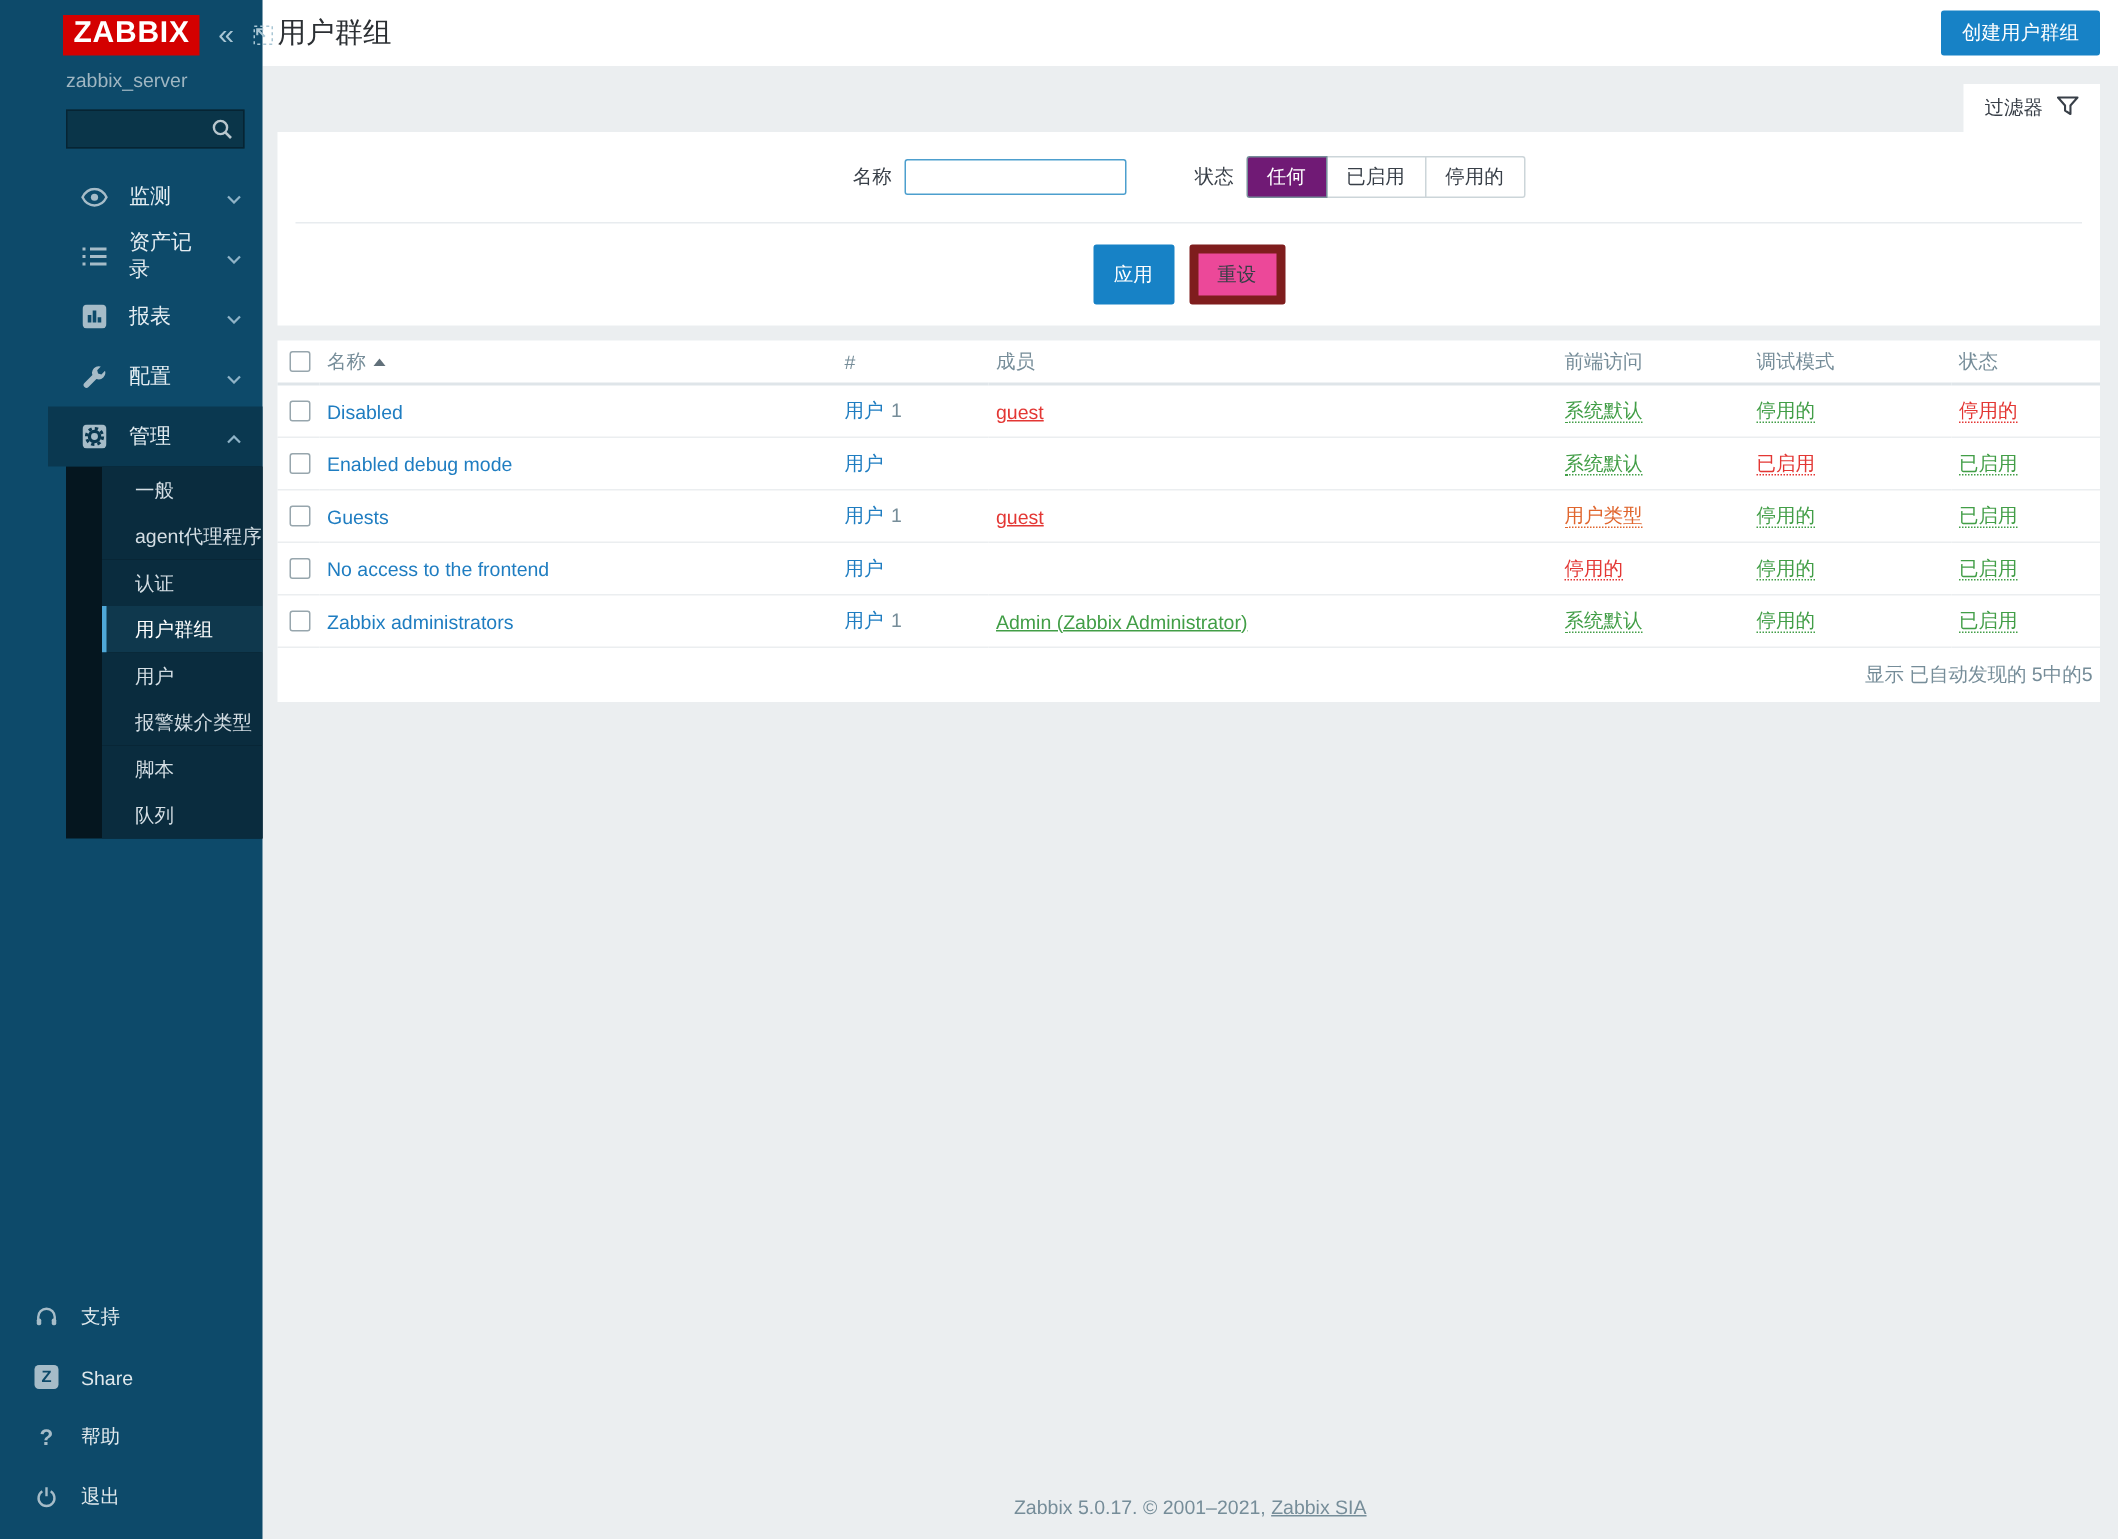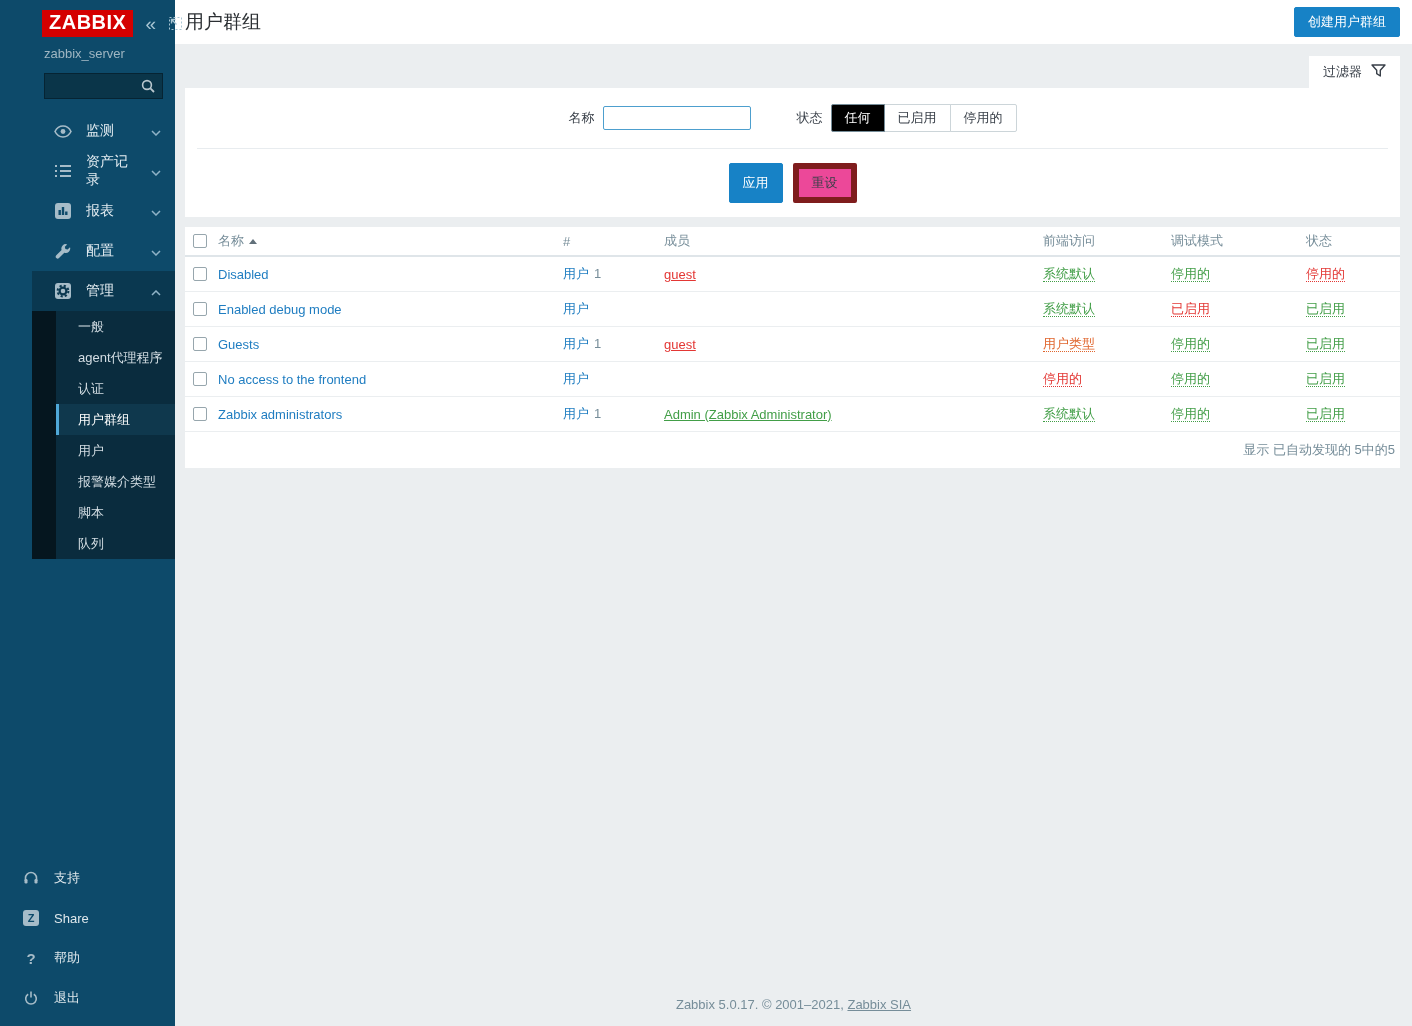--- a/index.html
+++ b/index.html
@@ -33,21 +33,21 @@
     font-size: 14px; color: #e4edf2; cursor: pointer;
   }
   .nav-item .chev { margin-left: auto; }
   .nav-item.selected { background: #0a3850; }
   .icon-cell { width: 18px; display: flex; justify-content: center; align-items: center; }
   .icon-square {
     width: 16px; height: 16px; background: #a6bcc8; border-radius: 3px;
     display: flex; align-items: center; justify-content: center;
     color: #0d4a6a; font-size: 11px; font-weight: bold; line-height: 1;
   }
-  .submenu { background: #05161f; }
+  .submenu { background: #05161f; margin-left: 12px; }
   .submenu-item {
     margin-left: 24px; background: #0a2c3e; height: 31px;
     display: flex; align-items: center; padding-left: 22px;
     font-size: 13px; color: #d4dee4; cursor: pointer;
   }
   .submenu-item.active { background: #0f384d; border-left: 3px solid #4fa8d8; padding-left: 19px; color: #fff; }
   .sidebar-bottom { position: absolute; bottom: 8px; left: 0; right: 0; }
   .bottom-item {
     display: flex; align-items: center; height: 40px; padding: 0 14px 0 22px; gap: 14px;
     font-size: 13px; color: #dfe8ec; cursor: pointer;
@@ -73,21 +73,21 @@
   .field-label { color: #383f48; font-size: 13px; }
   .name-input { width: 148px; height: 24px; border: 1px solid #4d9fce; border-radius: 2px; padding: 0 6px; font-size: 13px; font-family: inherit; outline: none; }
   .status-label { margin-left: 38px; }
   .segmented { display: flex; }
   .seg-btn {
     background: #fff; border: 1px solid #ccd5d9; color: #383f48; font-size: 13px; font-family: inherit;
     padding: 4px 13px; margin-left: -1px; cursor: pointer;
   }
   .seg-btn:first-child { border-radius: 2px 0 0 2px; margin-left: 0; }
   .seg-btn:last-child { border-radius: 0 2px 2px 0; }
-  .seg-btn.selected { background: #000000; border-color: #768d99; color: #fff; position: relative; }
+  .seg-btn.selected { background: #701a75; border-color: #768d99; color: #fff; position: relative; }
   .filter-divider { border-top: 1px solid #e8ecef; margin: 0 2px; }
   .filter-buttons { display: flex; justify-content: center; gap: 10px; padding: 14px 0 2px; }
   .btn-apply { background: #1782c6; border: 1px solid #1782c6; color: #fff; padding: 5px 13px; border-radius: 2px; font-size: 13px; font-family: inherit; cursor: pointer; }
   .btn-reset { background: #ec4899; border: 6px solid #7f1d1d; color: #383f48; padding: 5px 13px; border-radius: 2px; font-size: 13px; font-family: inherit; cursor: pointer; }
   
   .table-card { background: #fff; margin: 10px 12px 0 10px; flex: none; padding-bottom: 4px; }
   table { width: 100%; border-collapse: collapse; font-size: 13px; }
   th { color: #768d99; font-weight: normal; text-align: left; padding: 5px 5px; border-bottom: 2px solid #dfe5e9; }
   td { padding: 8px 5px; border-bottom: 1px solid #ebeef0; color: #383f48; }
   .cb-col { width: 28px; padding-left: 8px; }

